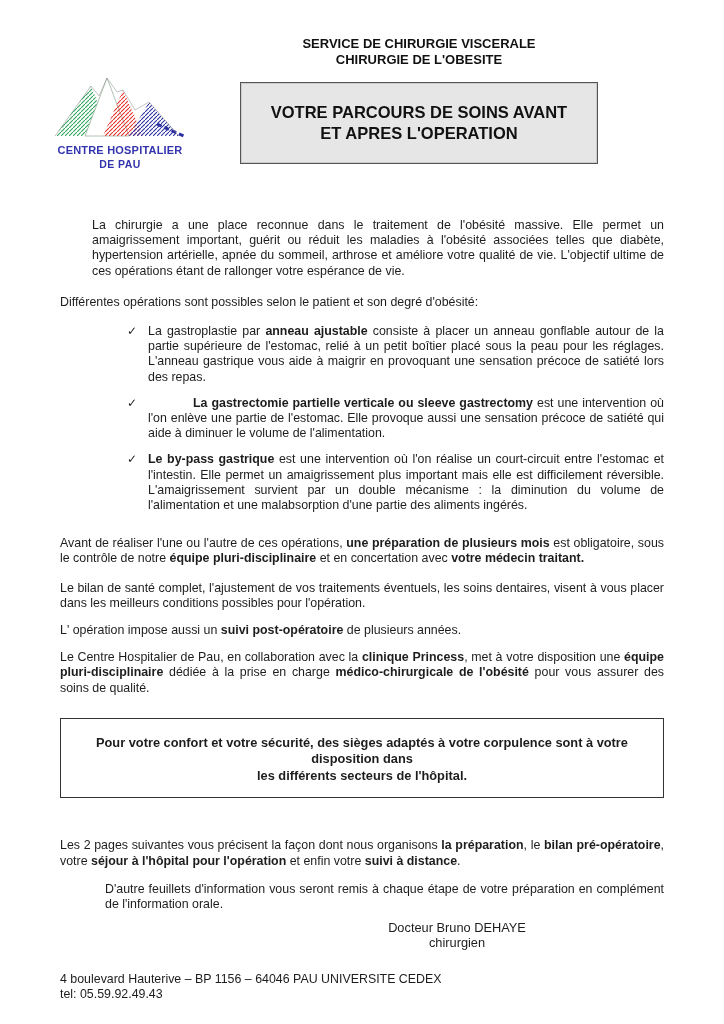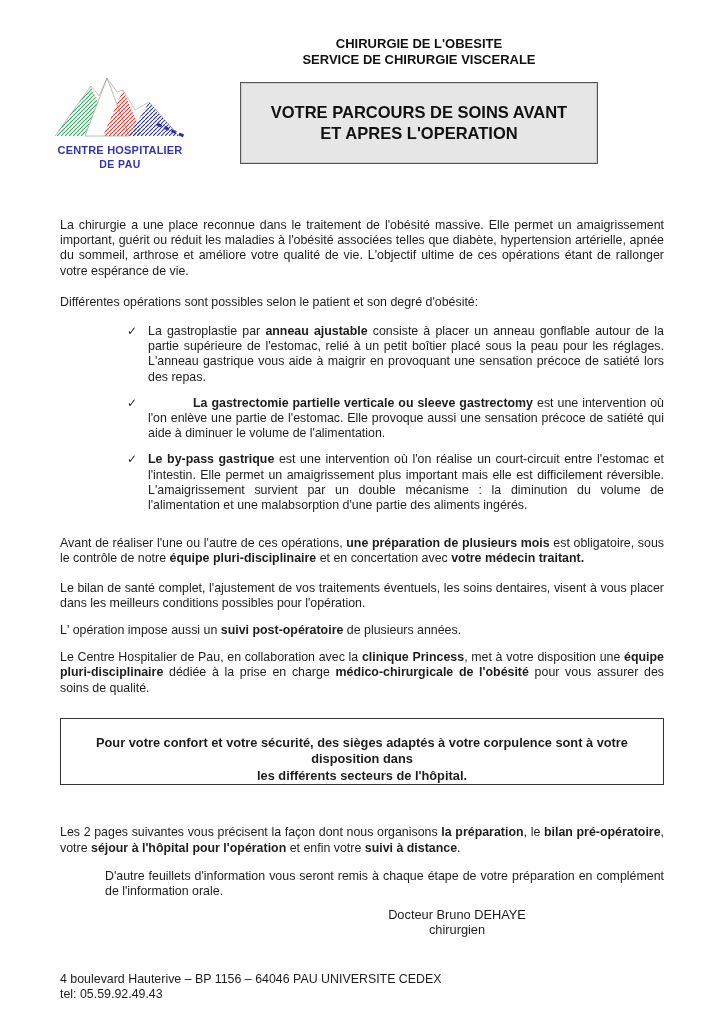--- a/index.html
+++ b/index.html
@@ -25,34 +25,34 @@
     margin-top:14px;
     background:var(--box-bg,#e6e6e6);
     border:1px solid #555;
     box-shadow:0 0 0 1px #ccc inset;
     padding:19px 23px;
     font-size:16.5px; font-weight:bold; line-height:21px; color:#111;
   }
   
   .body { position:absolute; left:60px; top:218px; width:604px; font-size:12.4px; line-height:15.2px; }
   .body p { text-align:justify; }
-  p.p-intro      { margin-bottom:16px; }
+  p.p-intro      { margin-bottom:16px;margin-left:32px; }
   p.p-listintro  { margin-bottom:14px; }
   ul.ops { list-style:none; margin-bottom:23px; }
   ul.ops li { position:relative; padding-left:88px; }
   ul.ops li + li { margin-top:11px; }
   ul.ops .check { position:absolute; left:67px; top:0; font-size:12px; }
   ul.ops .li-text { display:block; text-align:justify; }
   p.p-prep   { margin-bottom:14px; }
   p.p-bilan  { margin-bottom:12px; }
   p.p-suivi  { margin-bottom:12px; }
   p.p-centre { margin-bottom:22px; }
   .notice {
     border:1px solid #333;
-    padding:16px 8px 0;
+    padding:16px 8px 13px;
     margin-bottom:40px;
   }
   .notice p { text-align:center; font-weight:bold; font-size:12.8px; line-height:16.5px; }
   p.p-pages     { margin-bottom:13px; }
   p.p-feuillets { margin-bottom:8px;margin-left:45px; }
   .signature { margin-left:190px; width:414px; text-align:center; font-size:12.8px; line-height:15.2px; }
   
   .footer { position:absolute; left:60px; top:952px; width:520px; text-align:left; font-size:12.4px; line-height:15px;margin-top:20px; }
 </style>
 </head>
@@ -78,22 +78,22 @@
       <polygon points="50,60 70,14 90,60" fill="url(#hatchR)"></polygon>
       <polygon points="76,60 96,26 126,60" fill="url(#hatchB)"></polygon>
       <path d="M104,48 L133,61" style="stroke:var(--c-blue,#2a2fa2)" stroke-width="3" stroke-dasharray="5 3" fill="none"></path>
       <path d="M2,60 L38,10 L46,20 L54,2 L64,16 L70,14 L82,34 L96,26 L126,60" fill="none" stroke="#8a8a8a" stroke-width="0.5"></path>
     </svg>
     <div class="logo-name">CENTRE HOSPITALIER</div>
     <div class="logo-sub">DE PAU</div>
   </div>
 
   <div class="header-block">
+    <div class="hline">SERVICE DE CHIRURGIE VISCERALE</div>
     <div class="hline">CHIRURGIE DE L'OBESITE</div>
-    <div class="hline">SERVICE DE CHIRURGIE VISCERALE</div>
     <div class="title-box">
       <div>VOTRE PARCOURS DE SOINS AVANT</div>
       <div>ET APRES L'OPERATION</div>
     </div>
   </div>
 
   <div class="body">
     <p class="p-intro"><span>La chirurgie a une place reconnue dans le traitement de l'obésité massive. Elle permet un amaigrissement important, guérit ou réduit les maladies à l'obésité associées telles que diabète, hypertension artérielle, apnée du sommeil, arthrose et améliore votre qualité de vie. L'objectif ultime de ces opérations étant de rallonger votre espérance de vie.</span></p>
     <p class="p-listintro"><span>Différentes opérations sont possibles selon le patient et son degré d'obésité:</span></p>
 

